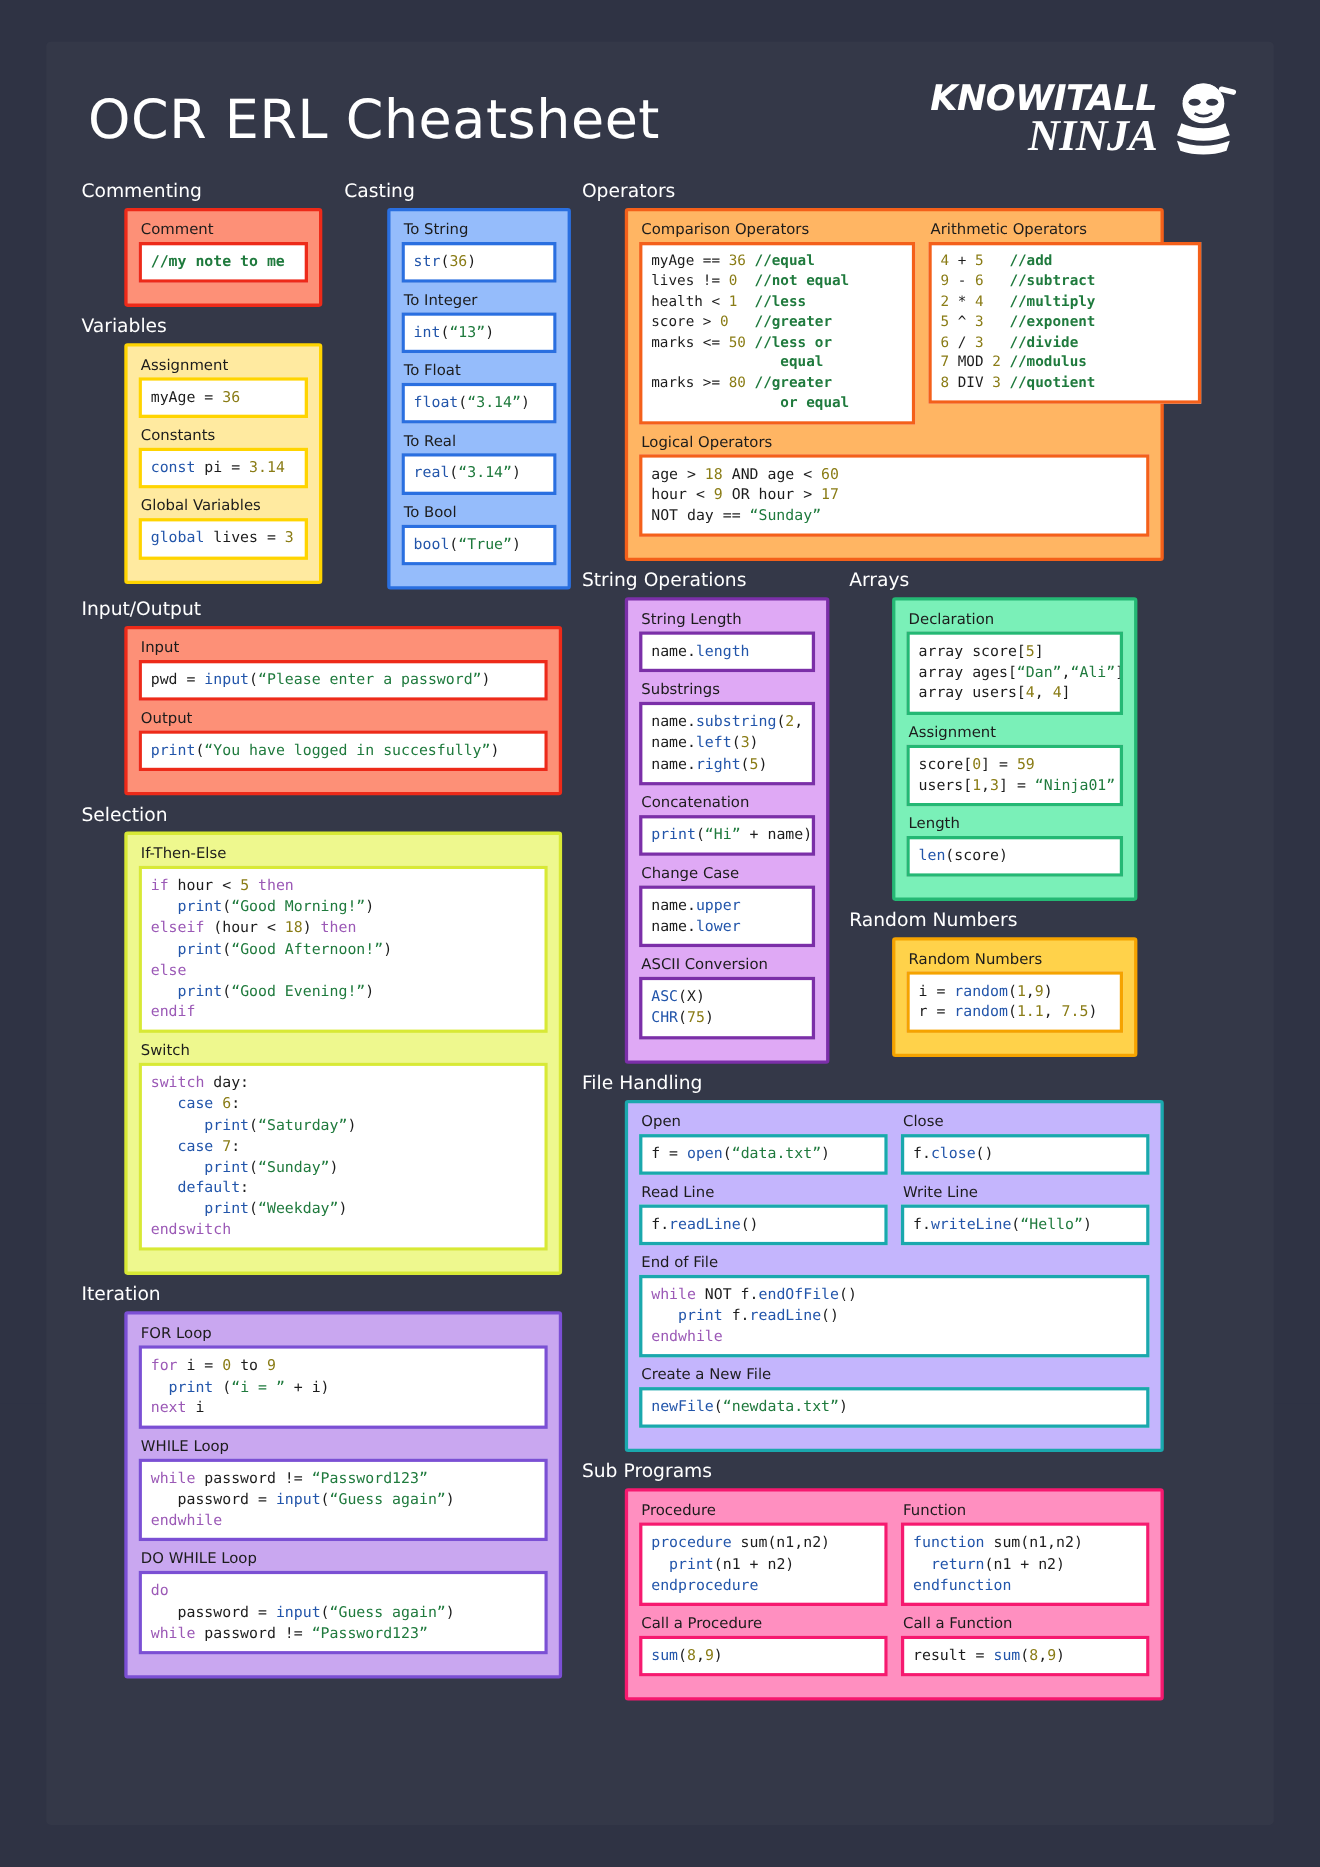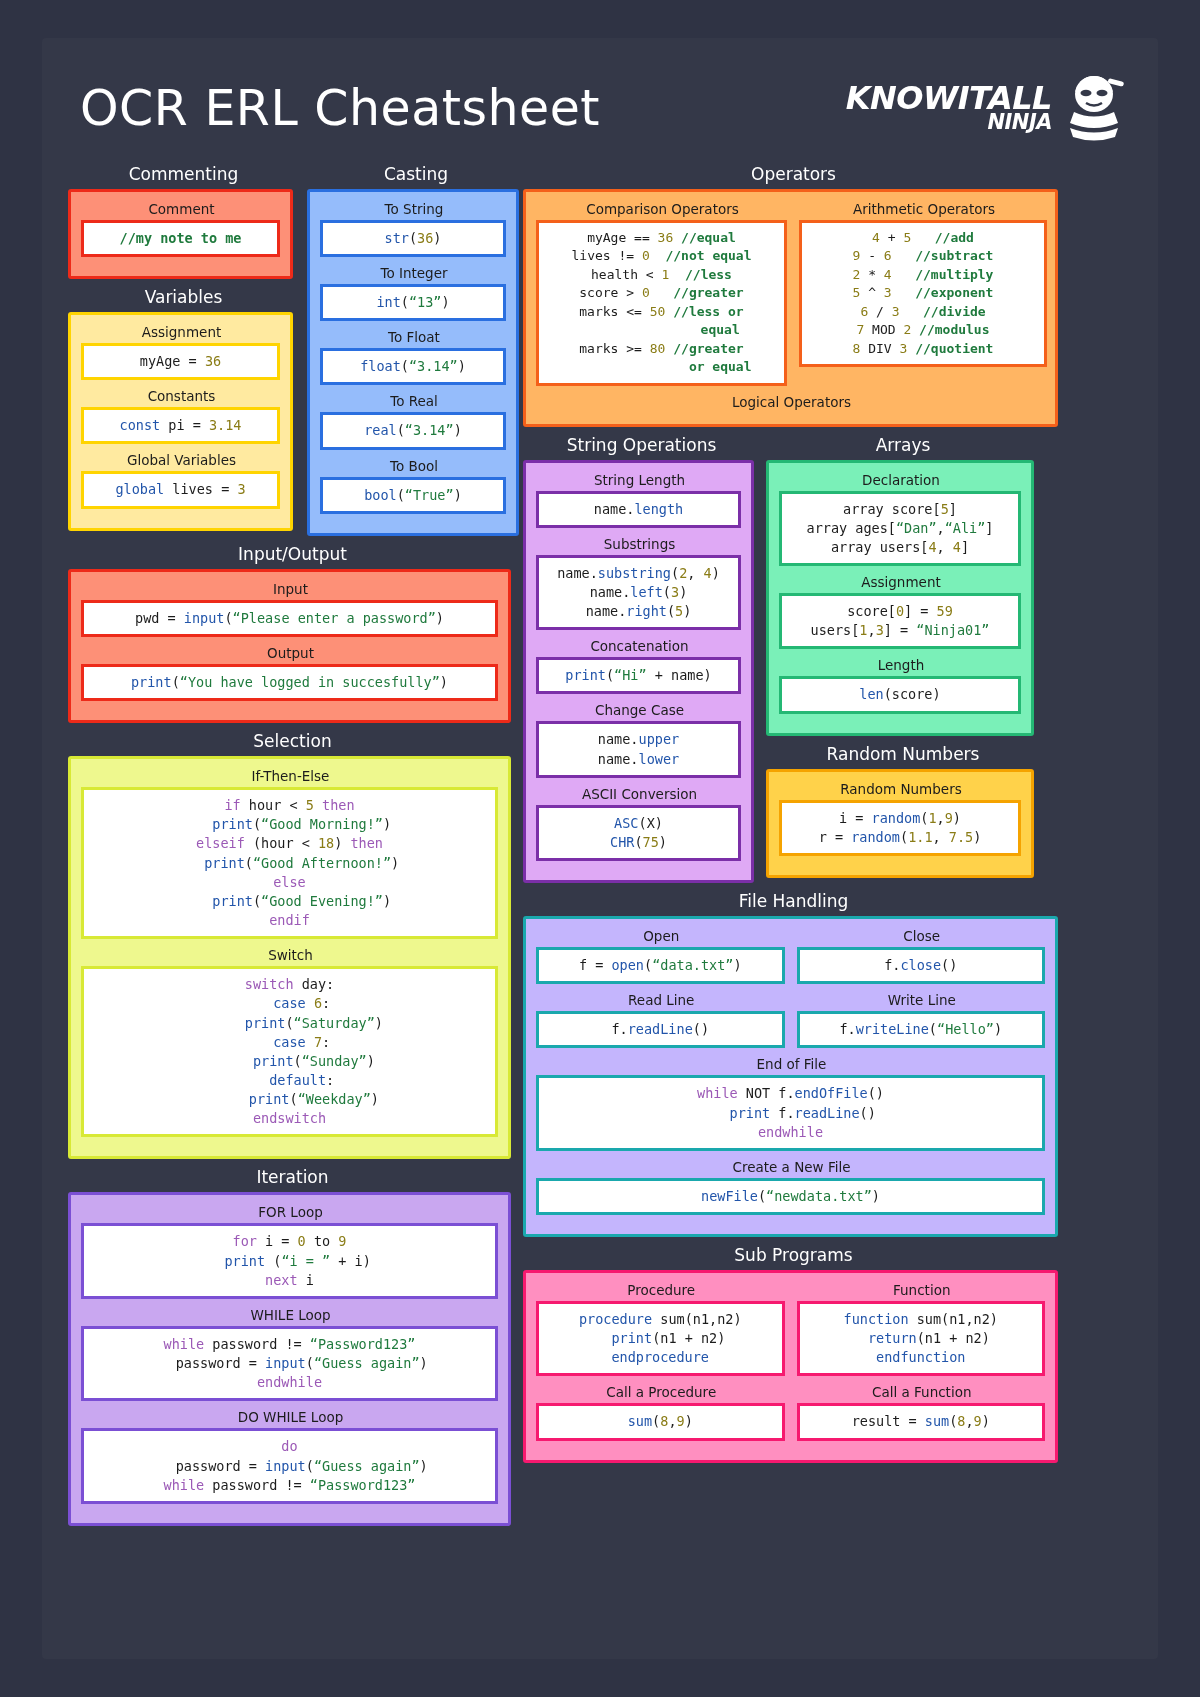--- a/index.html
+++ b/index.html
@@ -6,21 +6,20 @@
   html, body {
     width: 1200px; height: 1697px;
     background: #2f3344;
     font-family: "Liberation Sans", sans-serif;
   }
   .page {
     position: relative;
     width: 1200px; height: 1276px;
     background: #2f3344;
     padding: 38px 42px 36px 42px;
-    text-align: center;
   }
   .sheet {
     width: 1116px; height: 1621px;
     background: #343848;
     border-radius: 4px;
     padding: 22px 26px 26px 26px;
     position: relative;
   }
 
   
@@ -35,21 +34,21 @@
     font-family: "DejaVu Sans", sans-serif;
     font-weight: 400;
   }
   .logo { display: flex; align-items: center; gap: 8px; }
   .logo-words {
     display: flex; flex-direction: column; align-items: flex-end;
     color: #fff; font-family: "DejaVu Sans", sans-serif; font-weight: bold;
     font-style: italic; line-height: .95;
   }
   .logo-l1 { font-size: 32px; letter-spacing: -.5px; }
-  .logo-l2 { font-size: 21px; letter-spacing: -.5px; }
+  .logo-l2 { font-size: 40px; letter-spacing: -.5px; font-family: Liberation Serif, serif; }
   .ninja-mark { width: 66px; height: 72px; }
 
   
   .columns { display: flex; gap: 0px; }
   .col-left  { width: 455px; flex: none; padding-right: 12px; }
   .col-right { width: 535px; flex: none; }
 
   .subcols { display: flex; gap: 14px; }
   .sc-a { width: 225px; flex:none;}
   .sc-b { width: 212px; flex:none;}
@@ -58,20 +57,21 @@
   .sec-title {
     color: #ffffff;
     font-size: 17px;
     font-family: "DejaVu Sans", sans-serif;
     margin: 8px 0 5px 6px;
     white-space: nowrap;
   }
   .panel {
     border-radius: 3px;
     padding: 9px 10px 11px 10px;
+    margin-left: 45px;
   }
   .lbl {
     font-size: 13.5px;
     color: #1c1c1c;
     font-family: "DejaVu Sans", sans-serif;
     margin: 0 0 3px 2px;
   }
   .lbl + .code { margin-bottom: 8px; }
   .code {
     background: #ffffff;
@@ -268,20 +268,23 @@
             <div class="code small"><span class="n">4</span><span class="t"> + </span><span class="n">5</span><span class="t">   </span><span class="c">//add</span>
 <span class="n">9</span><span class="t"> - </span><span class="n">6</span><span class="t">   </span><span class="c">//subtract</span>
 <span class="n">2</span><span class="t"> * </span><span class="n">4</span><span class="t">   </span><span class="c">//multiply</span>
 <span class="n">5</span><span class="t"> ^ </span><span class="n">3</span><span class="t">   </span><span class="c">//exponent</span>
 <span class="n">6</span><span class="t"> / </span><span class="n">3</span><span class="t">   </span><span class="c">//divide</span>
 <span class="n">7</span><span class="t"> MOD </span><span class="n">2</span><span class="t"> </span><span class="c">//modulus</span>
 <span class="n">8</span><span class="t"> DIV </span><span class="n">3</span><span class="t"> </span><span class="c">//quotient</span></div>
           </div>
         </div>
         <div class="lbl">Logical Operators</div>
+        <div class="code"><span class="t">age &gt; </span><span class="n">18</span><span class="t"> AND age &lt; </span><span class="n">60</span>
+<span class="t">hour &lt; </span><span class="n">9</span><span class="t"> OR hour &gt; </span><span class="n">17</span>
+<span class="t">NOT day == </span><span class="s">“Sunday”</span></div>
       </div>
 
       <div class="two">
         <div style="width:231px;flex:none">
           <div class="sec-title">String Operations</div>
           <div class="panel p-purple">
             <div class="lbl">String Length</div>
             <div class="code"><span class="t">name.</span><span class="f">length</span></div>
             <div class="lbl">Substrings</div>
             <div class="code"><span class="t">name.</span><span class="f">substring</span><span class="t">(</span><span class="n">2</span><span class="t">, </span><span class="n">4</span><span class="t">)</span>

